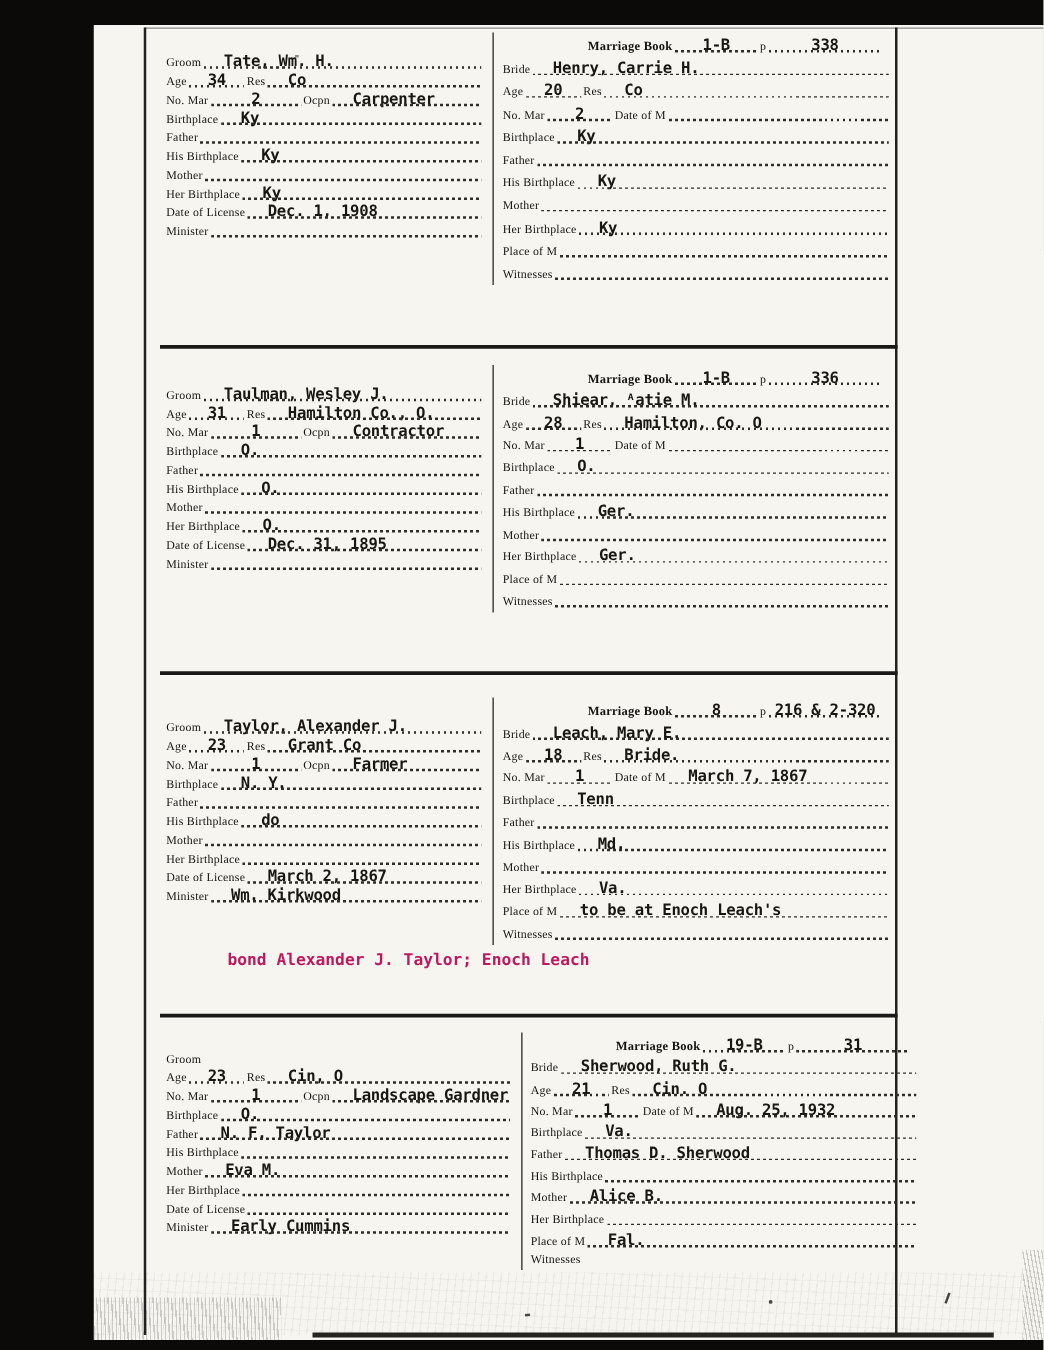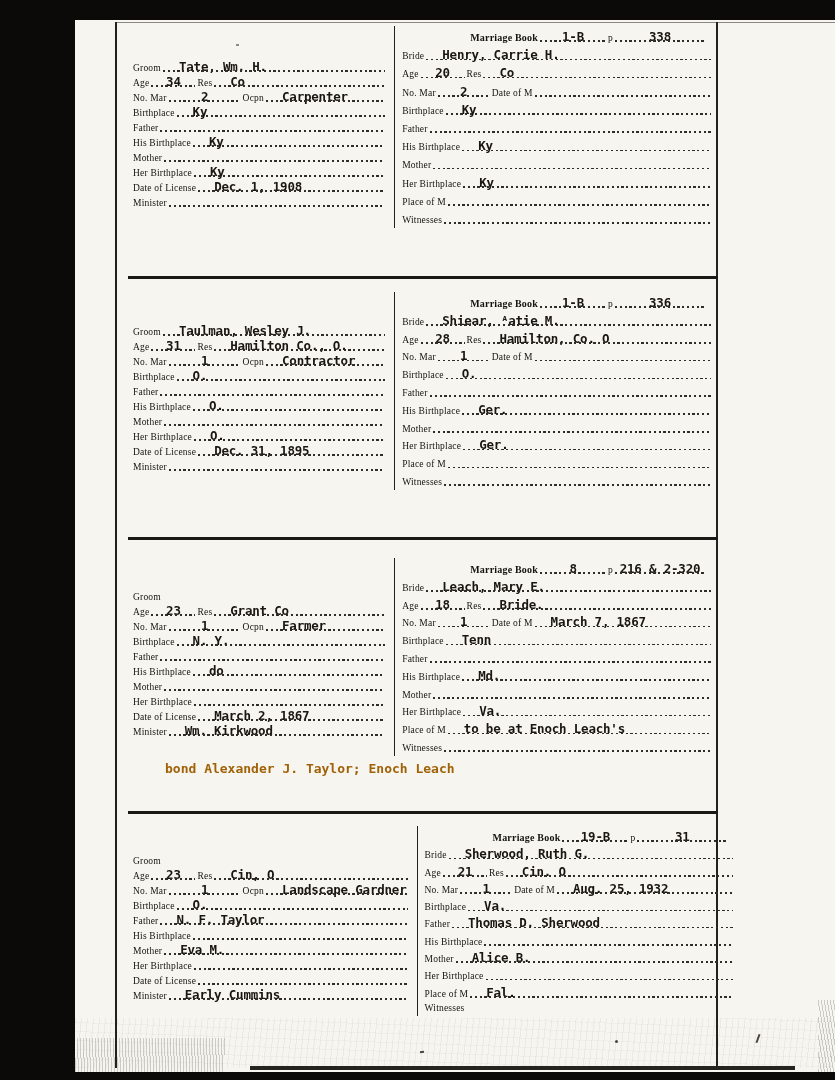--- a/index.html
+++ b/index.html
@@ -15,41 +15,41 @@
   .vline.left{left:115px;width:2px;}
   .vline.right{left:716px;width:2px;}
   .divider{position:absolute;left:128px;width:590px;height:3px;background:#1b1916;}
   .rule-bottom{position:absolute;top:1066px;left:250px;width:545px;height:4px;background:#26241f;}
   
   .card{position:absolute;left:128px;width:589px;display:flex;box-sizing:border-box;}
   section.card:nth-of-type(1){top:26px;height:202px;}
   section.card:nth-of-type(2){top:292px;height:198px;}
   section.card:nth-of-type(3){top:558px;height:198px;}
   section.card:nth-of-type(4){top:826px;height:190px;}
-  .gcol{width:289px;display:flex;flex-direction:column;justify-content:center;
+  .gcol{width:289px;display:flex;flex-direction:column;justify-content:flex-start;
         padding:16px 7px 2px 5px;box-sizing:border-box;}
   .bcol{flex:1;display:flex;flex-direction:column;justify-content:space-between;
         border-left:1.5px solid #23211d;padding:3px 4px 2px 7px;box-sizing:border-box;}
   .row{display:flex;align-items:flex-end;}
   .lbl{font-size:9.5px;line-height:12px;white-space:nowrap;color:#15130f;letter-spacing:.2px;}
   .lbl.mbl{font-weight:bold;font-size:10px;}
   .fill{position:relative;height:15px;margin:0 1px;}
   .fill::after{content:"";position:absolute;left:1px;right:1px;bottom:2px;height:1.6px;
         background-image:repeating-linear-gradient(to right,#2f2d28 0,#2f2d28 2.2px,transparent 2.2px,transparent 4.8px);}
   .f1{flex:1;}
   .w48{width:46px;} .w72{width:74px;} .w55{width:54px;} .wmb{width:68px;} .wpg{width:92px;}
   .c{text-align:center;}
   .val{position:relative;bottom:2px;display:inline-block;white-space:nowrap;
         font-family:"DejaVu Sans Mono","DejaVu Sans",monospace;font-size:12.5px;font-weight:700;
         line-height:13px;color:#1a1712;letter-spacing:-.2px;padding:0 2px;}
   .f1>.val{margin-left:15px;}
   .c>.val{margin-left:0;}
   .mb{margin-left:68px;margin-right:6px;}
-  .note{position:absolute;left:37px;top:100%;margin-top:5px;white-space:nowrap;
-        font-family:"DejaVu Sans Mono","DejaVu Sans",monospace;font-size:13px;font-weight:700;color:#a16207;}
+  .note{position:absolute;left:54px;top:100%;margin-top:5px;white-space:nowrap;
+        font-family:"DejaVu Sans Mono","DejaVu Sans",monospace;font-size:13px;font-weight:700;color:#be185d;}
   
   .grain-band{position:absolute;left:75px;right:0;top:1018px;height:50px;opacity:.5;
         background-image:repeating-linear-gradient(96deg,rgba(62,58,50,.12) 0 1px,transparent 1px 6px),
                          repeating-linear-gradient(2deg,rgba(62,58,50,.07) 0 1px,transparent 1px 9px);}
   .grain-left{position:absolute;left:75px;top:1038px;width:150px;height:34px;opacity:.55;
         background-image:repeating-linear-gradient(88deg,rgba(30,28,24,.35) 0 1px,transparent 1px 3px);}
   .grain-right{position:absolute;left:818px;top:1000px;width:17px;height:72px;opacity:.5;
         background-image:repeating-linear-gradient(80deg,rgba(30,28,24,.4) 0 1px,transparent 1px 3px);}
   .speck{position:absolute;background:#4a463f;}
   .speck.s1{left:757px;top:1034px;width:2px;height:9px;transform:rotate(20deg);}
@@ -274,20 +274,21 @@
           </div>
         </div>
 
         <div class="note"></div>
       </section>
 
       <section class="card">
         <div class="gcol">
           <div class="row">
             <span class="lbl">Groom</span>
+            <span class="fill f1"><span class="val">Taylor, Alexander J.</span></span>
           </div>
           <div class="row">
             <span class="lbl">Age</span>
             <span class="fill w48 c"><span class="val">23</span></span>
             <span class="lbl">Res</span>
             <span class="fill f1"><span class="val">Grant Co</span></span>
           </div>
           <div class="row">
             <span class="lbl">No. Mar</span>
             <span class="fill w72 c"><span class="val">1</span></span>

